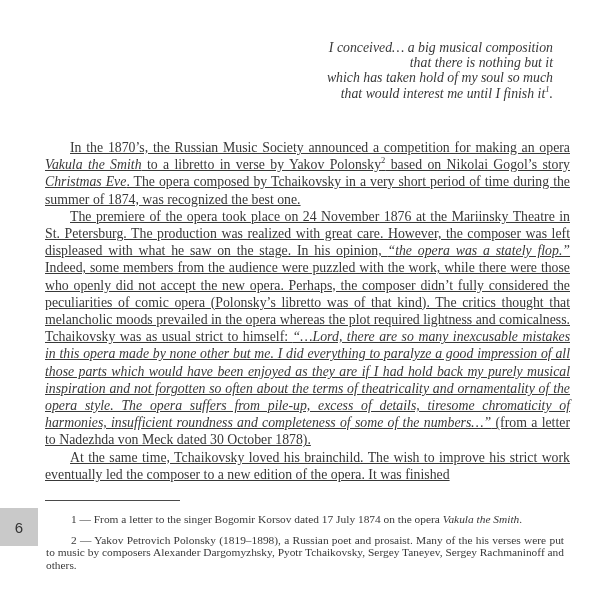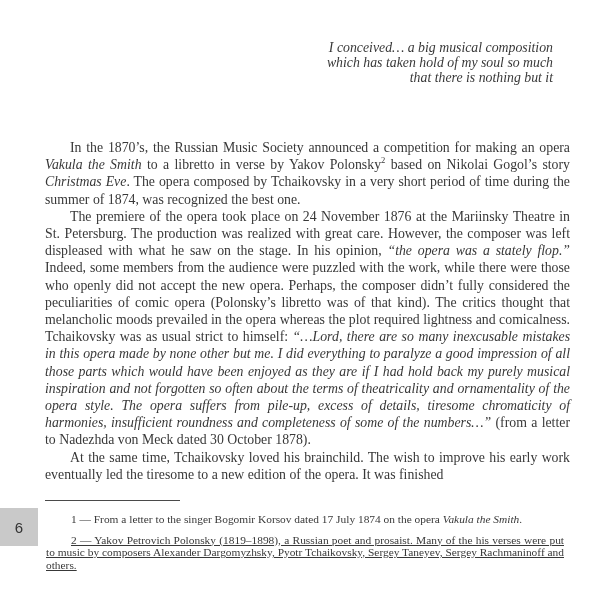--- a/index.html
+++ b/index.html
@@ -29,20 +29,21 @@
   }
   .ep-sign { font-style: normal; }
   .content {
     position: absolute;
     top: 139px;
     left: 45px;
     width: 525px;
     text-align: justify;
     font-size: 13.8px;
     line-height: 17.2px;
+    text-decoration: underline;
   }
   .content p {
     margin: 0;
     text-indent: 25px;
   }
   .footnote-rule {
     position: absolute;
     top: 500px;
     left: 45px;
     width: 135px;
@@ -55,21 +56,21 @@
     left: 38px;
     width: 534px;
     text-align: justify;
     font-size: 11.4px;
     line-height: 12.5px;
   }
   .footnotes p {
     margin: 8px;
     text-indent: 25px;
   }
-  .footnotes p + p { margin-top: 2px; text-decoration: underline; }
+  .footnotes p + p { margin-top: 2px; }
   .page-number {
     position: absolute;
     top: 508px;
     left: 0;
     width: 38px;
     height: 38px;
     background: #c9c9c9;
     display: flex;
     align-items: center;
     justify-content: center;
@@ -78,28 +79,29 @@
     color: #333333;
   }
 </style>
 </head>
 <body>
 
 <div class="page">
 
   <div class="epigraph">
     <div class="ep-line"><span class="it">I conceived… a big musical composition</span></div>
+    <div class="ep-line"><span class="it">that there is nothing but it</span></div>
     <div class="ep-line"><span class="it">which has taken hold of my soul so much</span></div>
-    <div class="ep-line"><span class="it">that there is nothing but it</span></div>
+    <div class="ep-line"><span class="it">that would interest me until I finish it</span><sup class="it">1</sup><span class="it">.</span></div>
   </div>
 
   <div class="content">
     <p><span>In the 1870’s, the Russian Music Society announced a competition for making an opera </span><span class="it">Vakula the Smith</span><span> to a libretto in verse by Yakov Polonsky</span><sup>2</sup><span> based on Nikolai Gogol’s story </span><span class="it">Christmas Eve</span><span>. The opera composed by Tchaikovsky in a very short period of time during the summer of 1874, was recognized the best one.</span></p>
     <p><span>The premiere of the opera took place on 24 November 1876 at the Mariinsky Theatre in St. Petersburg. The production was realized with great care. However, the composer was left displeased with what he saw on the stage. In his opinion, </span><span class="it">“the opera was a stately flop.”</span><span> Indeed, some members from the audience were puzzled with the work, while there were those who openly did not accept the new opera. Perhaps, the composer didn’t fully considered the peculiarities of comic opera (Polonsky’s libretto was of that kind). The critics thought that melancholic moods prevailed in the opera whereas the plot required lightness and comicalness. Tchaikovsky was as usual strict to himself: </span><span class="it">“…Lord, there are so many inexcusable mistakes in this opera made by none other but me. I did everything to paralyze a good impression of all those parts which would have been enjoyed as they are if I had hold back my purely musical inspiration and not forgotten so often about the terms of theatricality and ornamentality of the opera style. The opera suffers from pile-up, excess of details, tiresome chromaticity of harmonies, insufficient roundness and completeness of some of the numbers…”</span><span> (from a letter to Nadezhda von Meck dated 30 October 1878).</span></p>
-    <p><span>At the same time, Tchaikovsky loved his brainchild. The wish to improve his early work eventually led the tiresome to a new edition of the opera. It was finished</span></p>
+    <p><span>At the same time, Tchaikovsky loved his brainchild. The wish to improve his strict work eventually led the composer to a new edition of the opera. It was finished</span></p>
   </div>
 
   <div class="footnote-rule"></div>
 
   <div class="footnotes">
     <p><span>1 — From a letter to the singer Bogomir Korsov dated 17 July 1874 on the opera </span><span class="it">Vakula the Smith</span><span>.</span></p>
     <p><span>2 — Yakov Petrovich Polonsky (1819–1898), a Russian poet and prosaist. Many of the his verses were put to music by composers Alexander Dargomyzhsky, Pyotr Tchaikovsky, Sergey Taneyev, Sergey Rachmaninoff and others.</span></p>
   </div>
 
   <div class="page-number">6</div>

